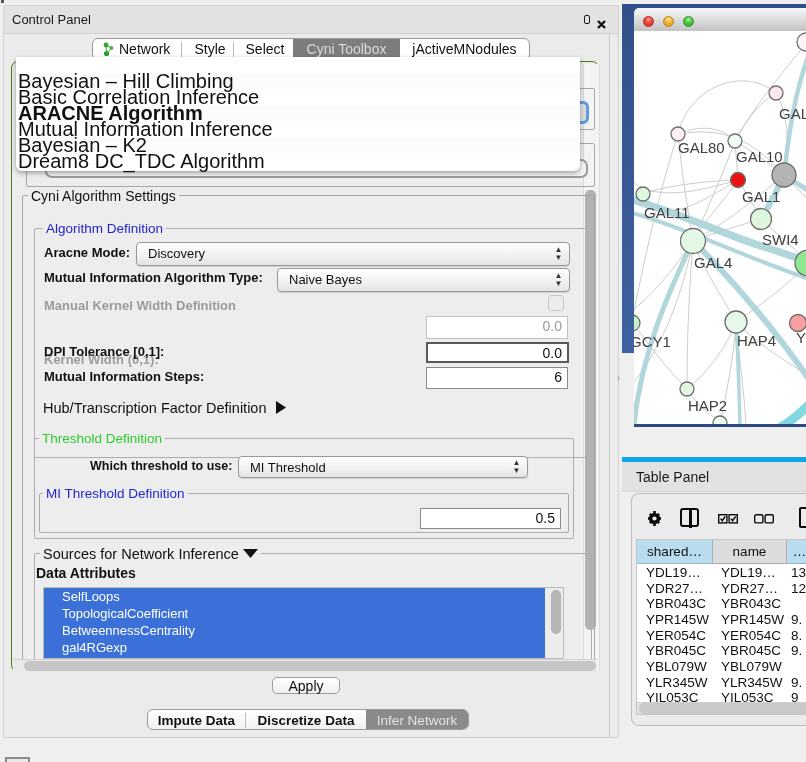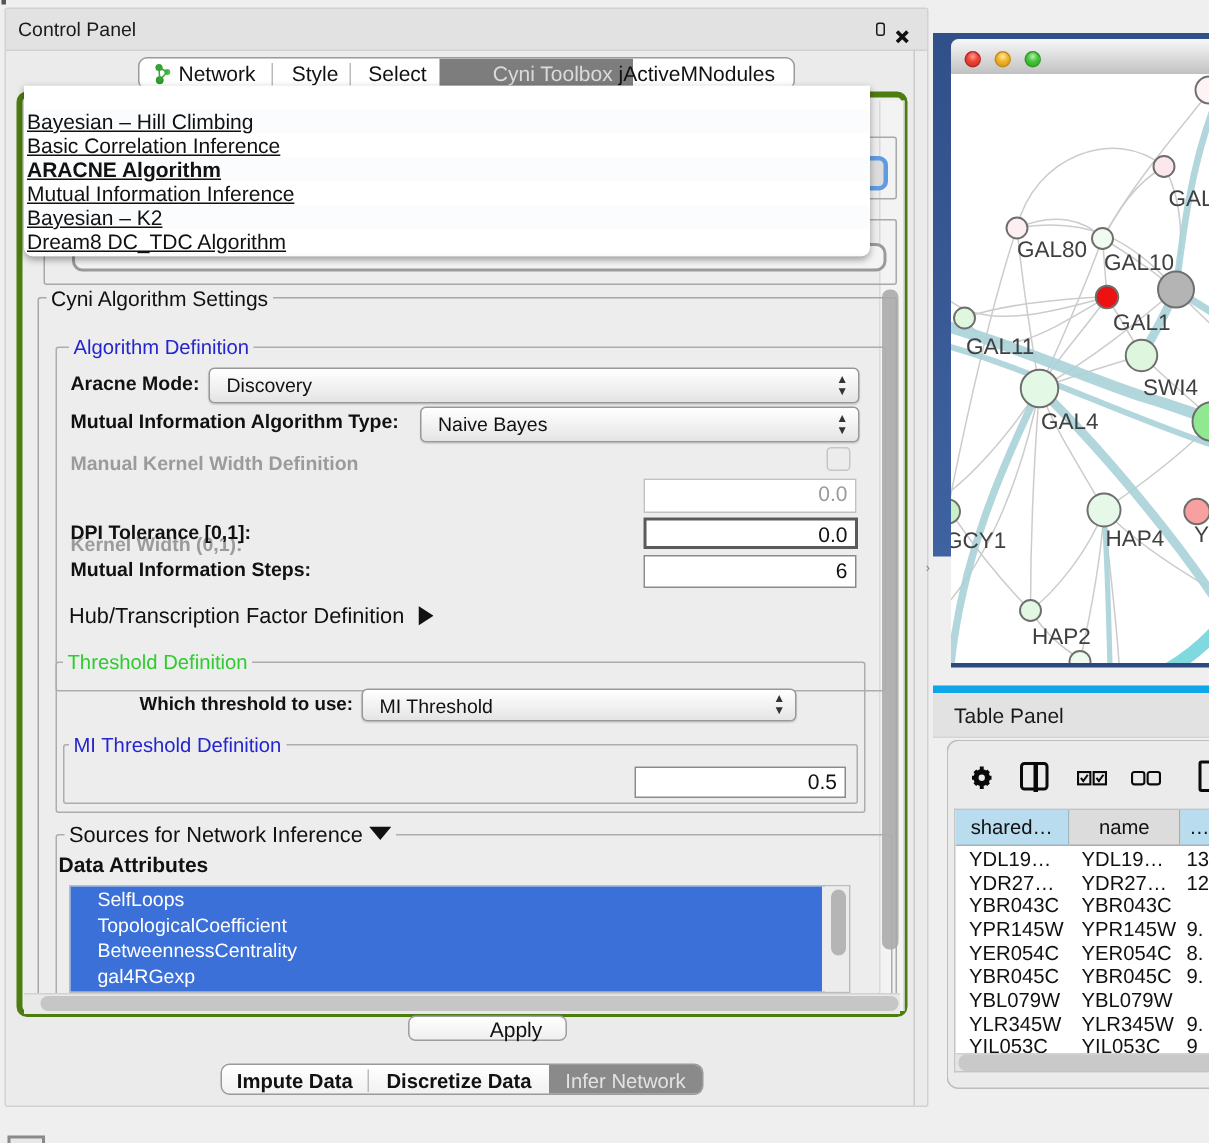--- a/index.html
+++ b/index.html
@@ -40,27 +40,27 @@
           <circle cx="9.5" cy="6" r="2" fill="#4cbf4c"></circle>
           <circle cx="4.5" cy="11.5" r="2.6" fill="#2f9b2f"></circle>
         <path d="M4 3 L9.5 6 L4.5 11.5 Z" fill="none" stroke="#3aa43a" stroke-width="1"></path>
       </svg>
       <div class="abs" style="left:26px;top:2px;color:#111;">Network</div>
     </div>
     <div class="abs" style="left:88px;top:3px;width:1px;height:15px;background:#bbb;"></div>
     <div class="abs" style="left:86px;top:2px;width:62px;text-align:center;color:#111;">Style</div>
     <div class="abs" style="left:140px;top:3px;width:1px;height:15px;background:#bbb;"></div>
     <div class="abs" style="left:141px;top:2px;width:62px;text-align:center;color:#111;">Select</div>
-    <div class="abs" style="left:200px;top:0;width:107px;height:20px;background:#7d7d7d;color:#dadada;padding-left:22px;">
+    <div class="abs" style="left:200px;top:0;width:107px;height:20px;background:#7d7d7d;color:#dadada;">
         <div style="margin-top:2px;text-align:center;">Cyni Toolbox</div>
       </div>
     <div class="abs" style="left:307px;top:2px;width:129px;text-align:center;color:#111;">jActiveMNodules</div>
   </div>
 
-  <div class="abs" style="left:7px;top:55px;width:586px;height:609px;background:#ededed;border:4px solid #4d7c0f;border-radius:7px;">
+  <div class="abs" style="left:7px;top:55px;width:586px;height:609px;background:#ededed;border:1px solid #4d7c0f;border-radius:7px;">
 
     <div class="abs" style="left:571px;top:2px;width:15px;height:607px;background:#f3f3f3;border-left:1px solid #dadada;border-right:1px solid #dadada;"></div>
     <div class="abs" style="left:573px;top:128px;width:11px;height:440px;background:#b2b2b2;border-radius:5px;"></div>
 
     <div class="group" style="left:14px;top:26px;width:567px;height:40px;border-color:#a8a8a8;"></div>
     <div class="abs" style="left:548px;top:39px;width:23px;height:17px;border:3px solid #5f9be0;border-radius:6px;background:#dcdcdc;"></div>
     <div class="group" style="left:14px;top:81px;width:567px;height:42px;border-color:#a8a8a8;"></div>
     <div class="abs" style="left:33px;top:97px;width:539px;height:15px;border:2px solid #9a9a9a;border-radius:7px;background:#f4f4f4;"></div>
 
     <div class="group" style="left:10px;top:133px;width:571px;height:474px;border-color:#a8a8a8;">
@@ -115,39 +115,39 @@
     <div class="lbl abs" style="left:24px;top:503px;font-size:14px;">Data Attributes</div>
     <div class="abs" style="left:31px;top:525px;width:519px;height:70px;background:#fff;border:1px solid #bbb;">
       <div class="abs" style="left:0;top:0;width:485px;height:70px;background:#3a70d8;color:#fff;font-size:13px;line-height:17px;padding-left:18px;">SelfLoops<br>TopologicalCoefficient<br>BetweennessCentrality<br>gal4RGexp</div>
       <div class="abs" style="left:501px;top:0;width:18px;height:70px;background:#ececec;"></div>
       <div class="abs" style="left:507px;top:2px;width:10px;height:44px;background:#b5b5b5;border-radius:5px;"></div>
     </div>
     <div class="abs" style="left:1px;top:597px;width:584px;height:13px;background:#e9e9e9;border-top:1px solid #d2d2d2;"></div>
     <div class="abs" style="left:12px;top:599px;width:572px;height:10px;background:#c6c6c6;border-radius:5px;"></div>
   </div>
 
-  <div class="abs" style="left:268px;top:671px;width:66px;height:15px;background:linear-gradient(#ffffff,#efefef);border:1px solid #9e9e9e;border-radius:5px;text-align:center;font-size:14px;color:#111;padding-top:0px;padding-left:38px;">Apply</div>
+  <div class="abs" style="left:268px;top:671px;width:66px;height:15px;background:linear-gradient(#ffffff,#efefef);border:1px solid #9e9e9e;border-radius:5px;text-align:center;font-size:14px;color:#111;padding-top:0px;">Apply</div>
 
   <div class="abs" style="left:143px;top:703px;width:320px;height:19px;background:linear-gradient(#ffffff,#f1f1f1);border:1px solid #9a9a9a;border-radius:6px;overflow:hidden;font-size:13.5px;font-weight:bold;">
     <div class="abs" style="left:0;top:3px;width:97px;text-align:center;color:#111;">Impute Data</div>
     <div class="abs" style="left:97px;top:3px;width:1px;height:15px;background:#bbb;"></div>
     <div class="abs" style="left:98px;top:3px;width:120px;text-align:center;color:#111;">Discretize Data</div>
     <div class="abs" style="left:218px;top:0;width:102px;height:21px;background:#8a8a8a;color:#e2e2e2;">
         <div style="margin-top:3px;text-align:center;font-weight:normal;">Infer Network</div>
       </div>
   </div>
 </div>
 
 <div class="abs" style="left:16px;top:57px;width:564px;height:114px;background:#fff;border-radius:0 0 6px 6px;box-shadow:0 2px 5px rgba(0,0,0,0.35);background-image:repeating-linear-gradient(#ffffff 0,#ffffff 16px,#fbfcfe 16px,#fbfcfe 32px);">
-  <div class="abs" style="left:2px;top:16px;font-size:14px;color:#111;line-height:16px;text-decoration:underline;">Bayesian – Hill Climbing<br>Basic Correlation Inference<br><span class="b">ARACNE Algorithm</span><br>Mutual Information Inference<br>Bayesian – K2<br>Dream8 DC_TDC Algorithm</div>
+  <div class="abs" style="left:2px;top:16px;font-size:20px;color:#111;line-height:16px;">Bayesian – Hill Climbing<br>Basic Correlation Inference<br><span class="b">ARACNE Algorithm</span><br>Mutual Information Inference<br>Bayesian – K2<br>Dream8 DC_TDC Algorithm</div>
 </div>
 
 <div class="abs" style="left:617px;top:373px;font-size:9px;color:#888;">›</div>
 
-<div class="abs" style="left:622px;top:22px;width:184px;height:349px;background:linear-gradient(#31508a,#3f62a0);">
+<div class="abs" style="left:622px;top:4px;width:184px;height:349px;background:linear-gradient(#31508a,#3f62a0);">
 
   <div class="abs" style="left:12px;top:4px;width:172px;height:23px;background:linear-gradient(#f8f8f8,#c2c2c2);border-bottom:1px solid #7e7e7e;border-top-left-radius:5px;">
     <div class="abs" style="left:9px;top:8px;width:11px;height:11px;border-radius:50%;background:radial-gradient(circle at 50% 30%,#ff9a90 0%,#ee4437 45%,#c33128 100%);border:1px solid #b5281f;box-sizing:border-box;"></div>
     <div class="abs" style="left:29px;top:8px;width:11px;height:11px;border-radius:50%;background:radial-gradient(circle at 50% 30%,#ffe9a8 0%,#f3b32b 45%,#d0921a 100%);border:1px solid #c08c17;box-sizing:border-box;"></div>
     <div class="abs" style="left:49px;top:8px;width:11px;height:11px;border-radius:50%;background:radial-gradient(circle at 50% 30%,#b8f0b0 0%,#47c33b 45%,#31a327 100%);border:1px solid #2f9b26;box-sizing:border-box;"></div>
   </div>
   <div class="abs" style="left:12px;top:420px;width:172px;height:3px;background:#2c4a7e;"></div>
 
   <div class="abs" style="left:12px;top:27px;width:172px;height:393px;background:#fff;overflow:hidden;">
     <svg width="172" height="393" viewBox="0 0 172 393">

